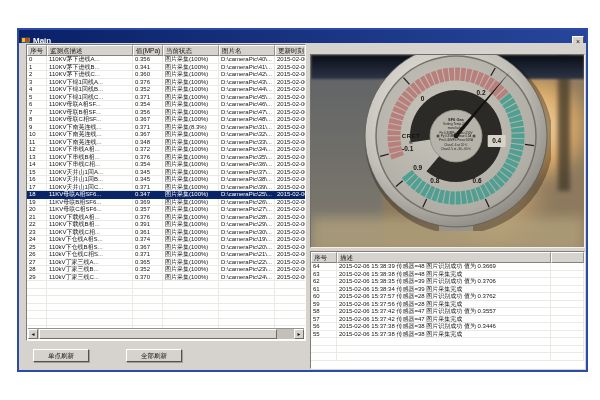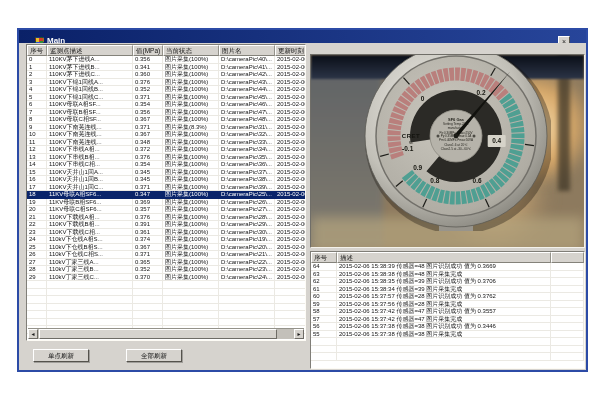--- a/index.html
+++ b/index.html
@@ -1,21 +1,21 @@
 <!DOCTYPE html>
 <html><head>
 <meta charset="utf-8">
 <style>
   html,body{margin:0;padding:0}
   body{width:600px;height:400px;background:#ffffff;position:relative;overflow:hidden;
        font-family:"Liberation Sans","DejaVu Sans",sans-serif;}
   .window{position:absolute;left:17px;top:28px;width:571px;height:344px;background:#d6d3ce;
           border:2px solid #2c4ba6;box-sizing:border-box;
           box-shadow:inset 1px 1px 0 #ecead8, inset -1px -1px 0 #9a98a0;}
-  .titlebar{height:22px;background:linear-gradient(90deg,#0a2168,#27459a);display:flex;align-items:center;padding:0 16px;gap:3px}
+  .titlebar{height:22px;background:linear-gradient(90deg,#0a2168,#27459a);display:flex;align-items:center;padding:0 2px;gap:3px}
   .appicon{width:9px;height:9px;flex:none;border:1px solid rgba(0,0,0,.35);box-sizing:border-box;
            background:conic-gradient(#d33a2c 0 25%,#2c8f3a 0 50%,#2c4fd3 0 75%,#e3c42c 0);}
   .wtitle{color:#fff;font-size:8px;font-weight:bold;flex:1;line-height:12px;white-space:nowrap}
   .closebtn{width:12px;height:11px;flex:none;background:#d6d3ce;border:1px solid;border-color:#fff #54524c #54524c #fff;
             font-size:7px;line-height:9px;text-align:center;padding:0;color:#1a1a1a;font-family:inherit}
   .client{position:absolute;left:0;right:0;top:13px;bottom:0;background:#d6d3ce}
 
   
   .ltable{position:absolute;left:7px;top:1px;width:280px;height:297px;background:#fff;overflow:hidden;
           border:1px solid;border-color:#807e78 #fdfbf5 #fdfbf5 #807e78;box-sizing:border-box}

